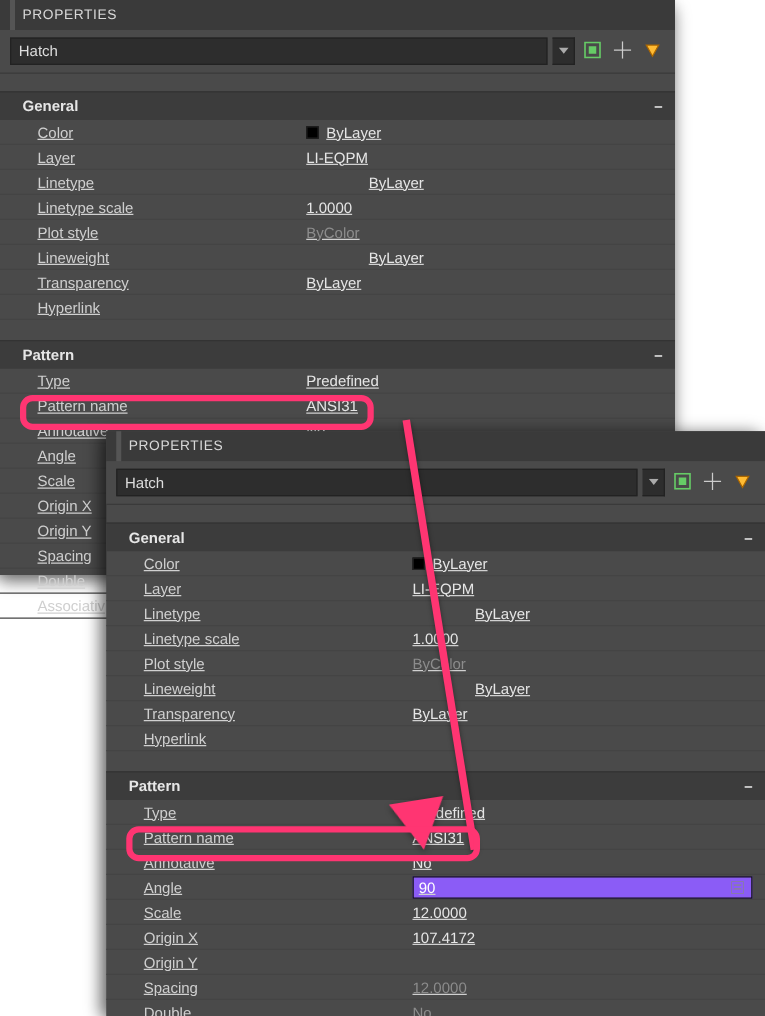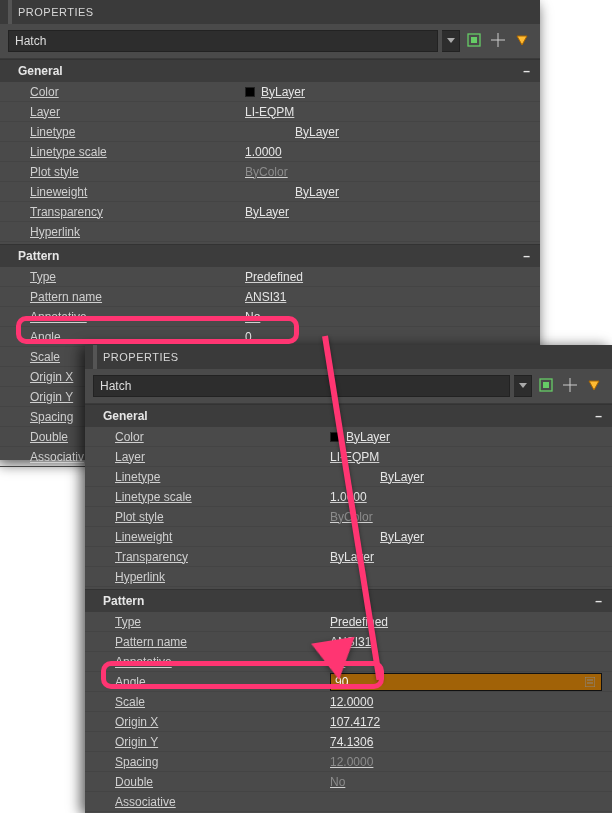--- a/index.html
+++ b/index.html
@@ -47,20 +47,21 @@
     width: 20px; height: 20px;
     display:flex;align-items:center;justify-content:center;
     color:#ddd;
   }
   .section-header {
     background: #3c3c3c;
     display: flex; align-items: center; justify-content: space-between;
     padding: 4px 10px 4px 18px;
     font-weight: 600; color: #e6e6e6;
     border-top: 1px solid #333;
+    margin-top: 14px;
   }
   .collapse { font-weight: bold; }
   .rows { padding: 0 0 2px 0; }
   .prow {
     display: flex; align-items: center;
     height: 20px;
     padding: 0 10px 0 30px;
     border-bottom: 1px solid #444;
     text-decoration: underline;
   }
@@ -99,21 +100,21 @@
     border-left: 22px solid transparent;
     border-right: 22px solid transparent;
     border-top: 40px solid #ff3572;
     z-index: 16;
     transform: rotate(-9deg);
     filter: drop-shadow(0 2px 3px rgba(0,0,0,0.4));
   }
 
   
   .val.input {
-    background: #a16207; height: 18px; border:1px solid #111;
+    background: #8b5cf6; height: 18px; border:1px solid #111;
     padding: 0 4px; color:#fff;
   }
   .calc-icon {
     margin-left:auto; width:14px; height:14px;
     display:inline-flex;align-items:center;justify-content:center;
     color:#999; font-size:10px;
   }
 
   .front .prow .lbl { flex: 0 0 215px; }
   svg { display:block; }
@@ -354,21 +355,20 @@
     <div class="prow">
         <span class="lbl">Scale</span>
         <span class="val">12.0000</span>
       </div>
     <div class="prow">
         <span class="lbl">Origin X</span>
         <span class="val">107.4172</span>
       </div>
     <div class="prow">
         <span class="lbl">Origin Y</span>
-        <span class="val">74.1306</span>
       </div>
     <div class="prow">
         <span class="lbl">Spacing</span>
         <span class="val dim">12.0000</span>
       </div>
     <div class="prow">
         <span class="lbl">Double</span>
         <span class="val dim">No</span>
       </div>
     <div class="prow">

